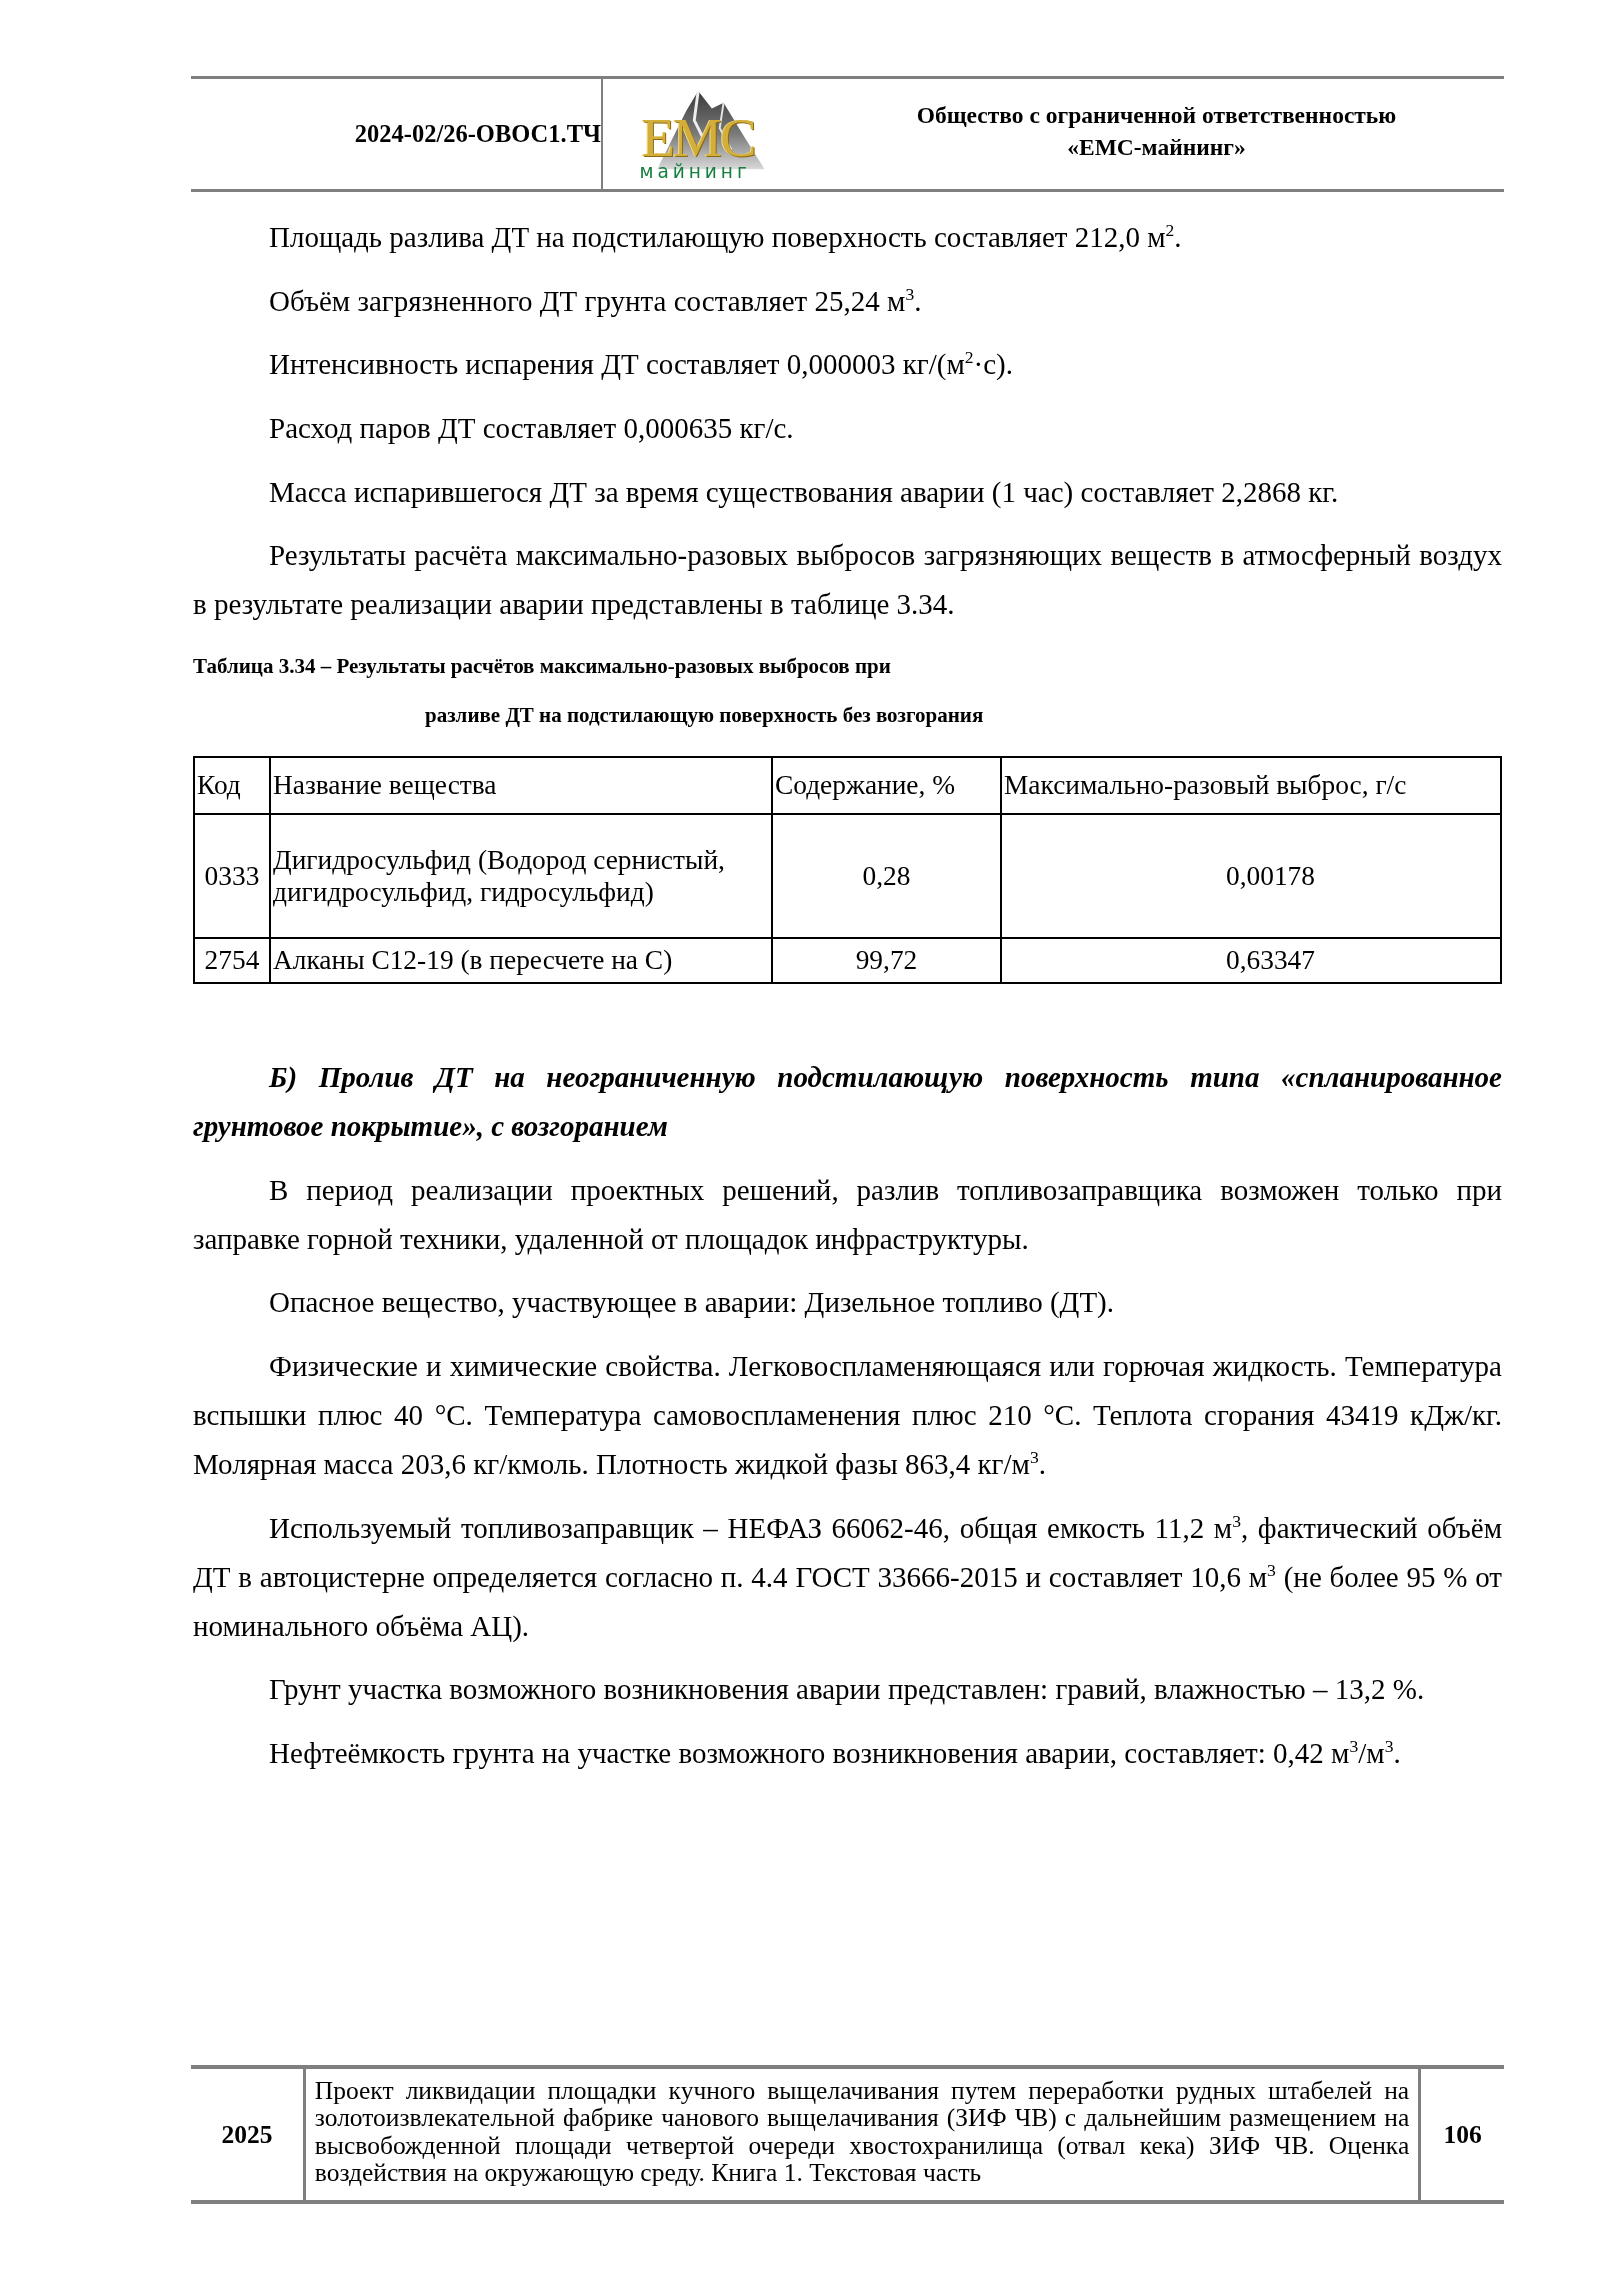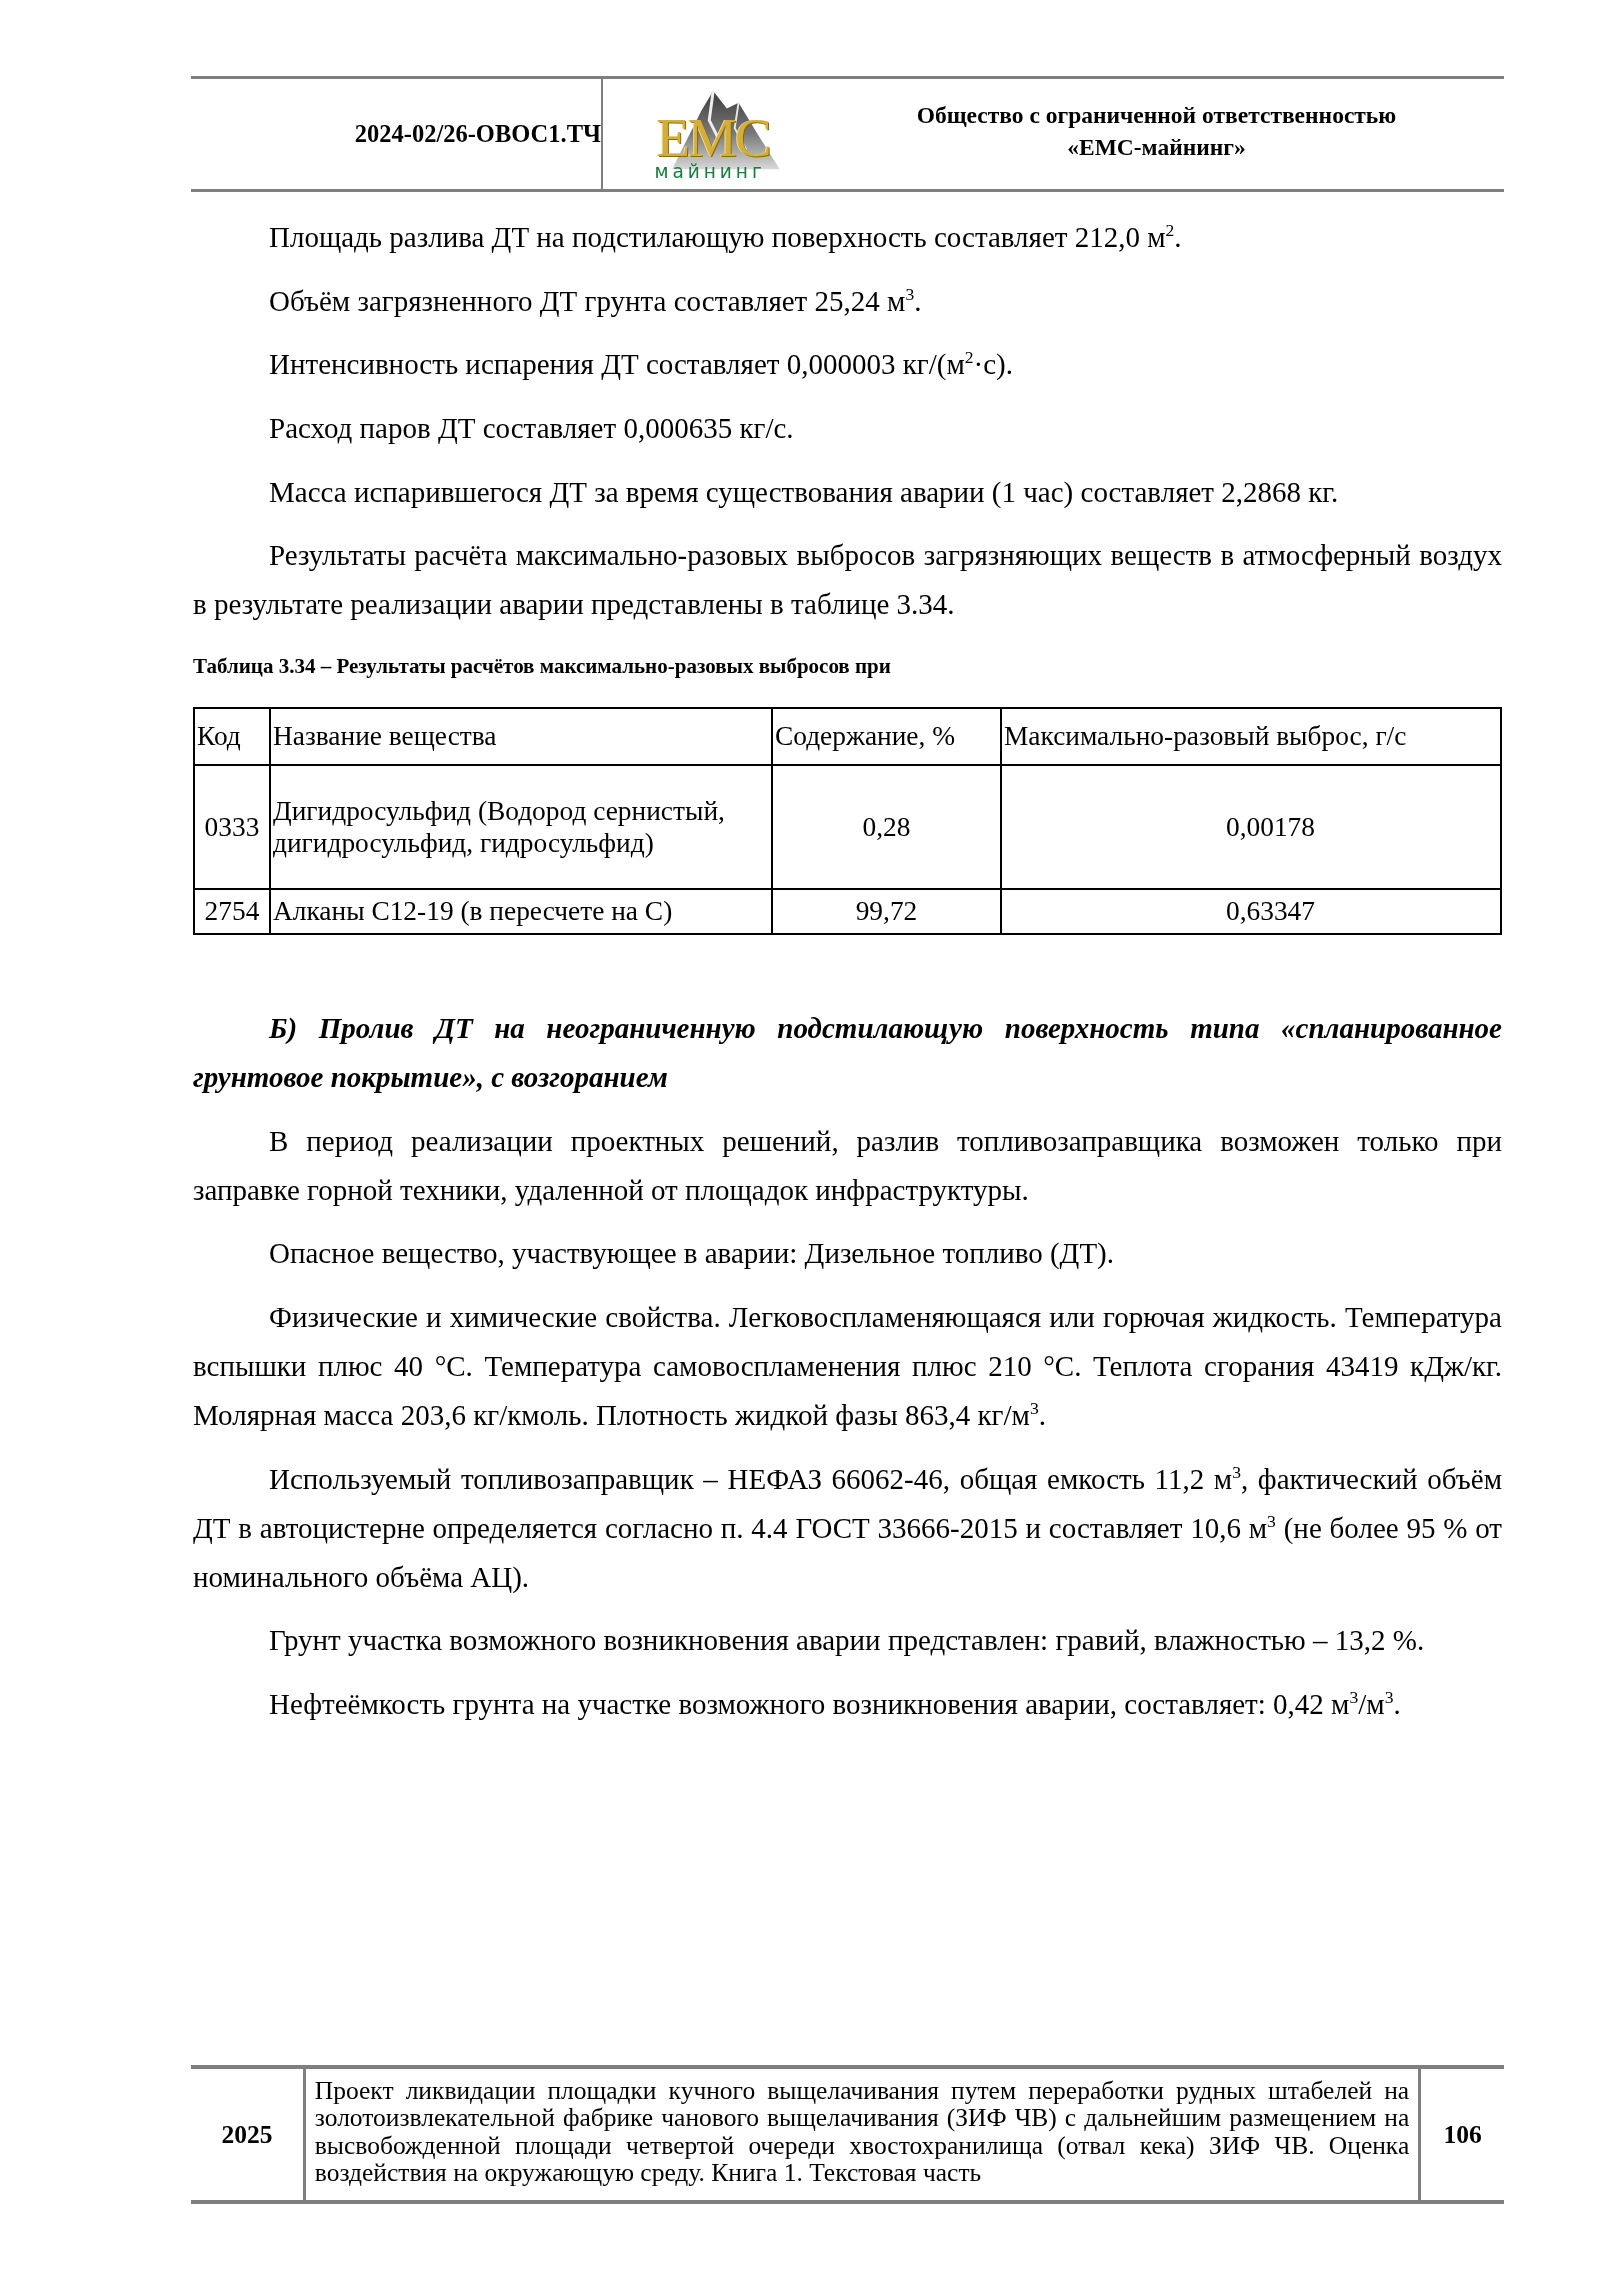--- a/index.html
+++ b/index.html
@@ -33,21 +33,21 @@
       align-items: center;
       padding-left: 13.7px;
       font-weight: bold;
       font-size: 24.5px;
       justify-content: flex-end;
     }
     .header .cell-logo {
       width: 206px;
       display: flex;
       align-items: center;
-      justify-content: flex-end;
+      justify-content: center;
       position: relative;
     }
     .logo-wrap {
       position: relative;
       width: 176px;
       height: 106px;
     }
     .logo-wrap svg { position: absolute; left: 0; top: 0; }
     .logo-text-emc {
       position: absolute;
@@ -224,20 +224,21 @@
   <p class="p single"><span>Интенсивность испарения ДТ составляет 0,000003 кг/(м</span><sup>2</sup><span>·с).</span></p>
 
   <p class="p single">Расход паров ДТ составляет 0,000635 кг/с.</p>
 
   <p class="p">Масса испарившегося ДТ за время существования аварии (1 час) составляет 2,2868 кг.</p>
 
   <p class="p">Результаты расчёта максимально-разовых выбросов загрязняющих веществ в атмосферный воздух в результате реализации аварии представлены в таблице 3.34.</p>
 
   <div class="table-title">
     <span>Таблица 3.34 – Результаты расчётов максимально-разовых выбросов при</span>
+    <span class="line2">разливе ДТ на подстилающую поверхность без возгорания</span>
   </div>
 
   <table class="data">
     <thead>
       <tr>
         <th>Код</th>
         <th>Название вещества</th>
         <th>Содержание, %</th>
         <th>Максимально-разовый выброс, г/с</th>
       </tr>

